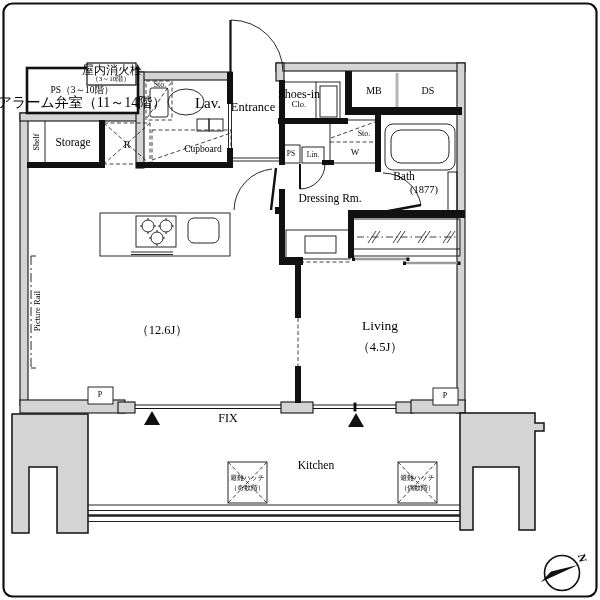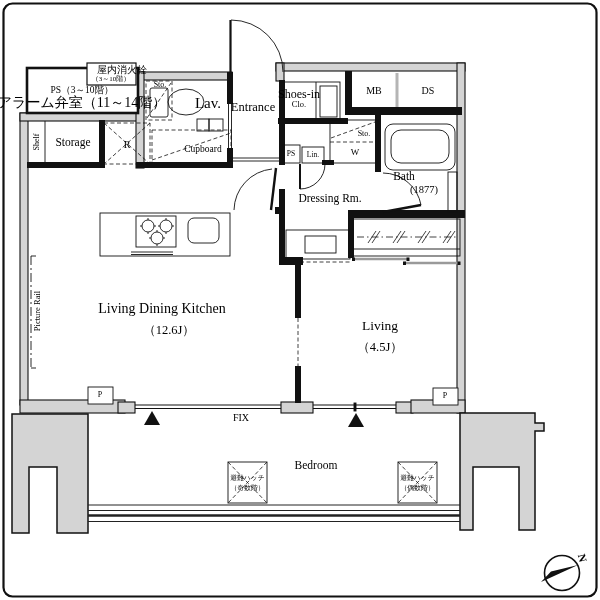--- a/index.html
+++ b/index.html
@@ -214,21 +214,21 @@
     <rect x="233" y="72" width="45" height="90"></rect>
     <rect x="144" y="80" width="83" height="82"></rect>
     <rect x="285" y="165" width="90" height="93"></rect>
     <rect x="381" y="115" width="76" height="95"></rect>
     <rect x="28" y="121" width="71" height="41"></rect>
   </g>
 </svg>
 
   <div class="lbl" style="left:82px;top:91px;font-size:9.5px">PS（3～10階）</div>
   <div class="lbl" style="left:82px;top:103px;font-size:14px">アラーム弁室（11～14階）</div>
-  <div class="lbl" style="left:122px;top:70px;font-size:10px">屋内消火栓</div>
+  <div class="lbl" style="left:112px;top:70px;font-size:12px">屋内消火栓</div>
   <div class="lbl" style="left:111px;top:79px;font-size:7px">（3～10階）</div>
 
   <div class="lbl" style="left:160px;top:85px;font-size:8px">Sto.</div>
   <div class="lbl" style="left:208px;top:103px;font-size:15px">Lav.</div>
   <div class="lbl" style="left:253px;top:107px;font-size:12.5px">Entrance</div>
   <div class="lbl" style="left:299px;top:94px;font-size:12px">Shoes-in</div>
   <div class="lbl" style="left:299px;top:104px;font-size:8.5px">Clo.</div>
   <div class="lbl" style="left:374px;top:91px;font-size:10px">MB</div>
   <div class="lbl" style="left:428px;top:91px;font-size:10px">DS</div>
 
@@ -239,31 +239,30 @@
 
   <div class="lbl" style="left:291px;top:154px;font-size:7.5px">PS</div>
   <div class="lbl" style="left:313px;top:155px;font-size:7.5px">Lin.</div>
   <div class="lbl" style="left:364px;top:134px;font-size:8px">Sto.</div>
   <div class="lbl" style="left:355px;top:152px;font-size:9px">W</div>
 
   <div class="lbl" style="left:404px;top:177px;font-size:11.5px">Bath</div>
   <div class="lbl" style="left:424px;top:190px;font-size:10.5px">(1877)</div>
   <div class="lbl" style="left:330px;top:199px;font-size:11.5px">Dressing Rm.</div>
 
-  <div class="lbl" style="left:162px;top:309px;font-size:14px">Living Dining Kitchen</div>
-  <div class="lbl" style="left:169px;top:330px;font-size:12.5px">（12.6J）</div>
+  <div class="lbl" style="left:162px;top:330px;font-size:12.5px">（12.6J）</div>
   <div class="lbl" style="left:380px;top:326px;font-size:13.5px">Living</div>
   <div class="lbl" style="left:380px;top:347px;font-size:12.5px">（4.5J）</div>
 
   <div class="lbl vert" style="left:37px;top:311px;font-size:8.5px">Picture Rail</div>
 
   <div class="lbl" style="left:100px;top:395px;font-size:8px">P</div>
   <div class="lbl" style="left:445px;top:396px;font-size:8px">P</div>
-  <div class="lbl" style="left:241px;top:418px;font-size:10px">FIX</div>
-
-  <div class="lbl" style="left:316px;top:466px;font-size:11.5px">Bedroom</div>
+  <div class="lbl" style="left:228px;top:418px;font-size:12px">FIX</div>
+
+  <div class="lbl" style="left:316px;top:466px;font-size:11.5px">Kitchen</div>
   <div class="lbl" style="left:247.5px;top:478px;font-size:6.8px">避難ハッチ</div>
   <div class="lbl" style="left:247.5px;top:488px;font-size:6.8px">（奇数階）</div>
   <div class="lbl" style="left:417.5px;top:478px;font-size:6.8px">避難ハッチ</div>
   <div class="lbl" style="left:417.5px;top:488px;font-size:6.8px">（偶数階）</div>
 
   <div class="lbl rot-n" style="left:582px;top:558px;font-size:11px">N</div>
 </div>
 
 </body></html>

